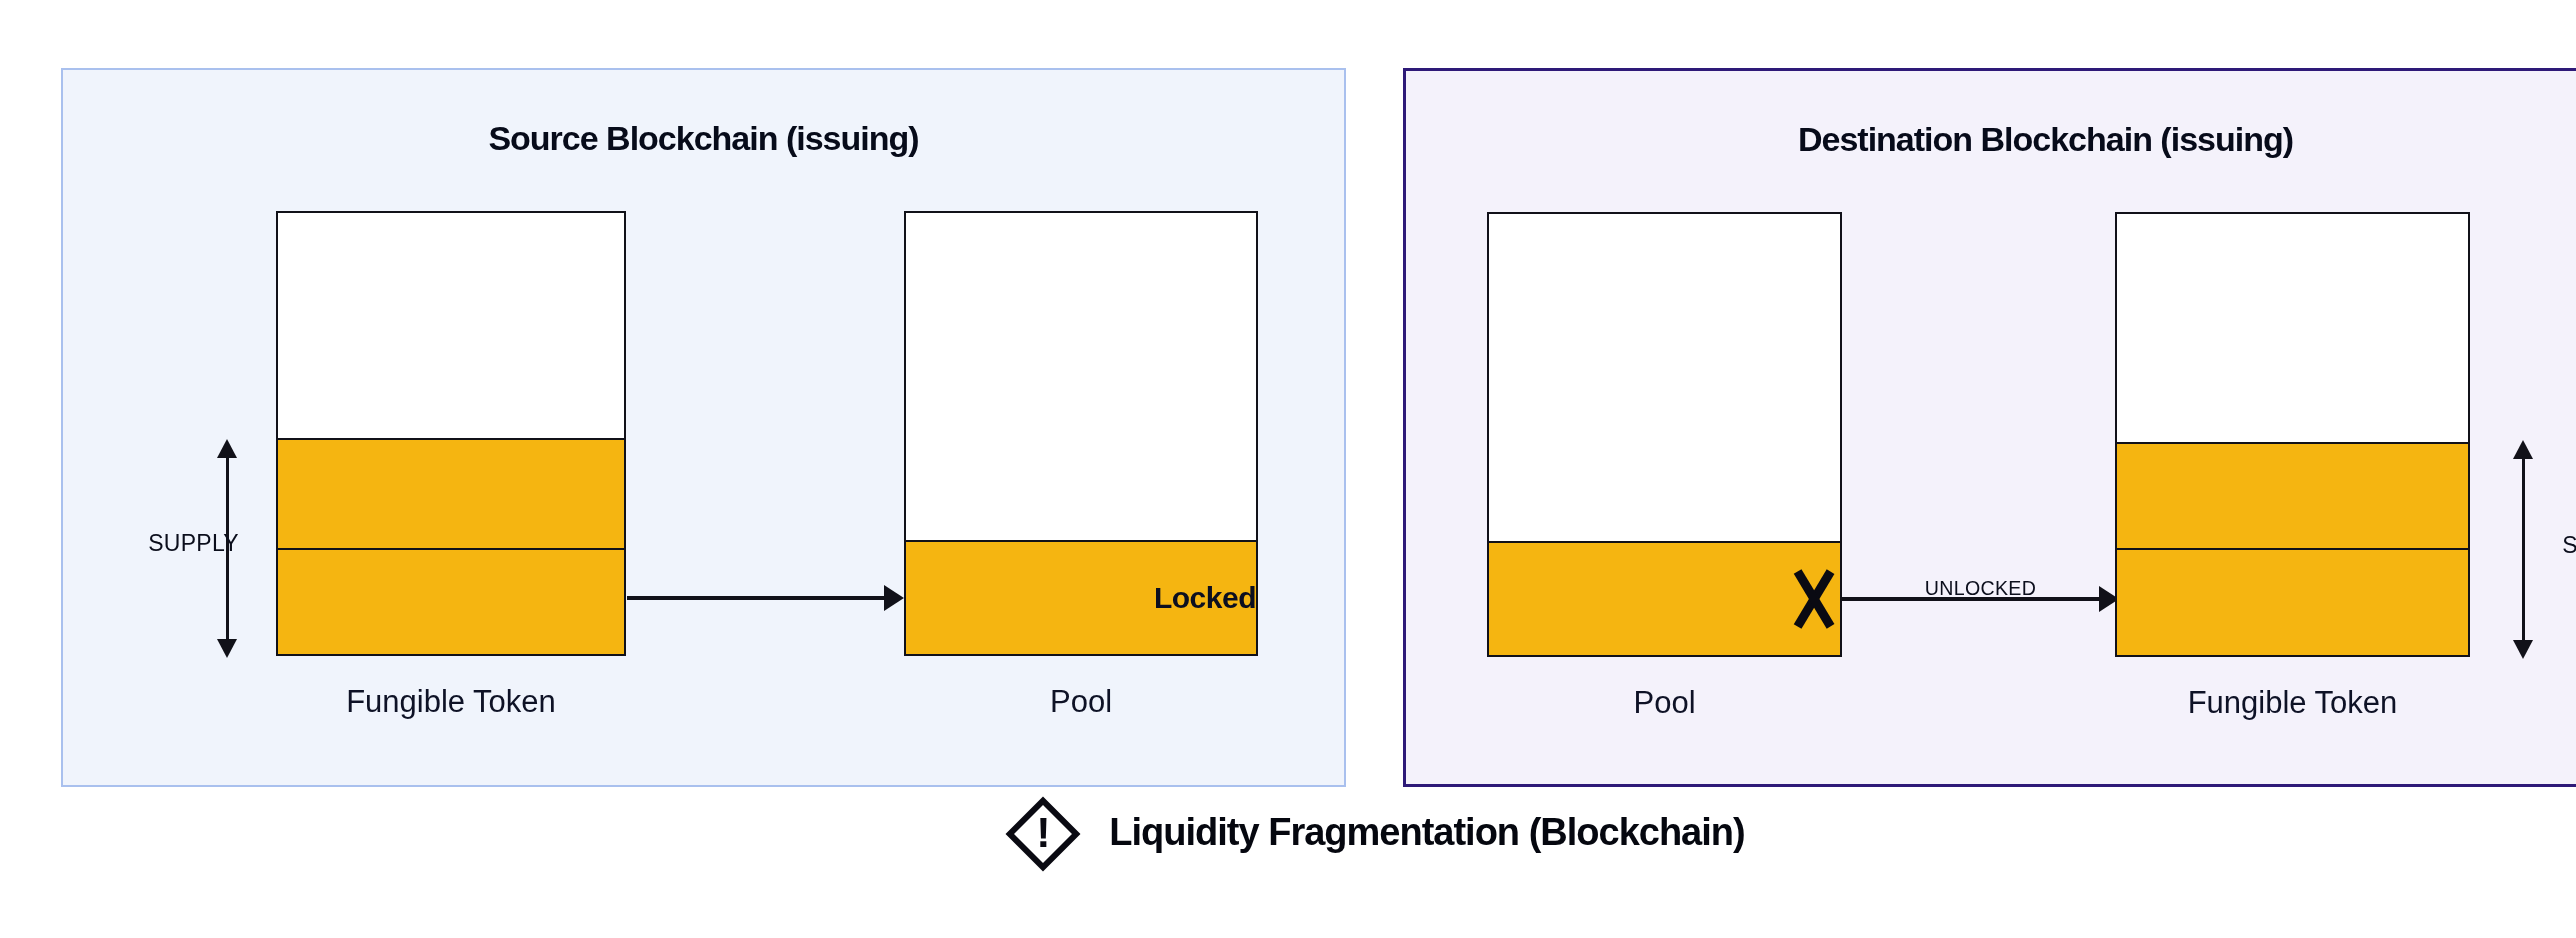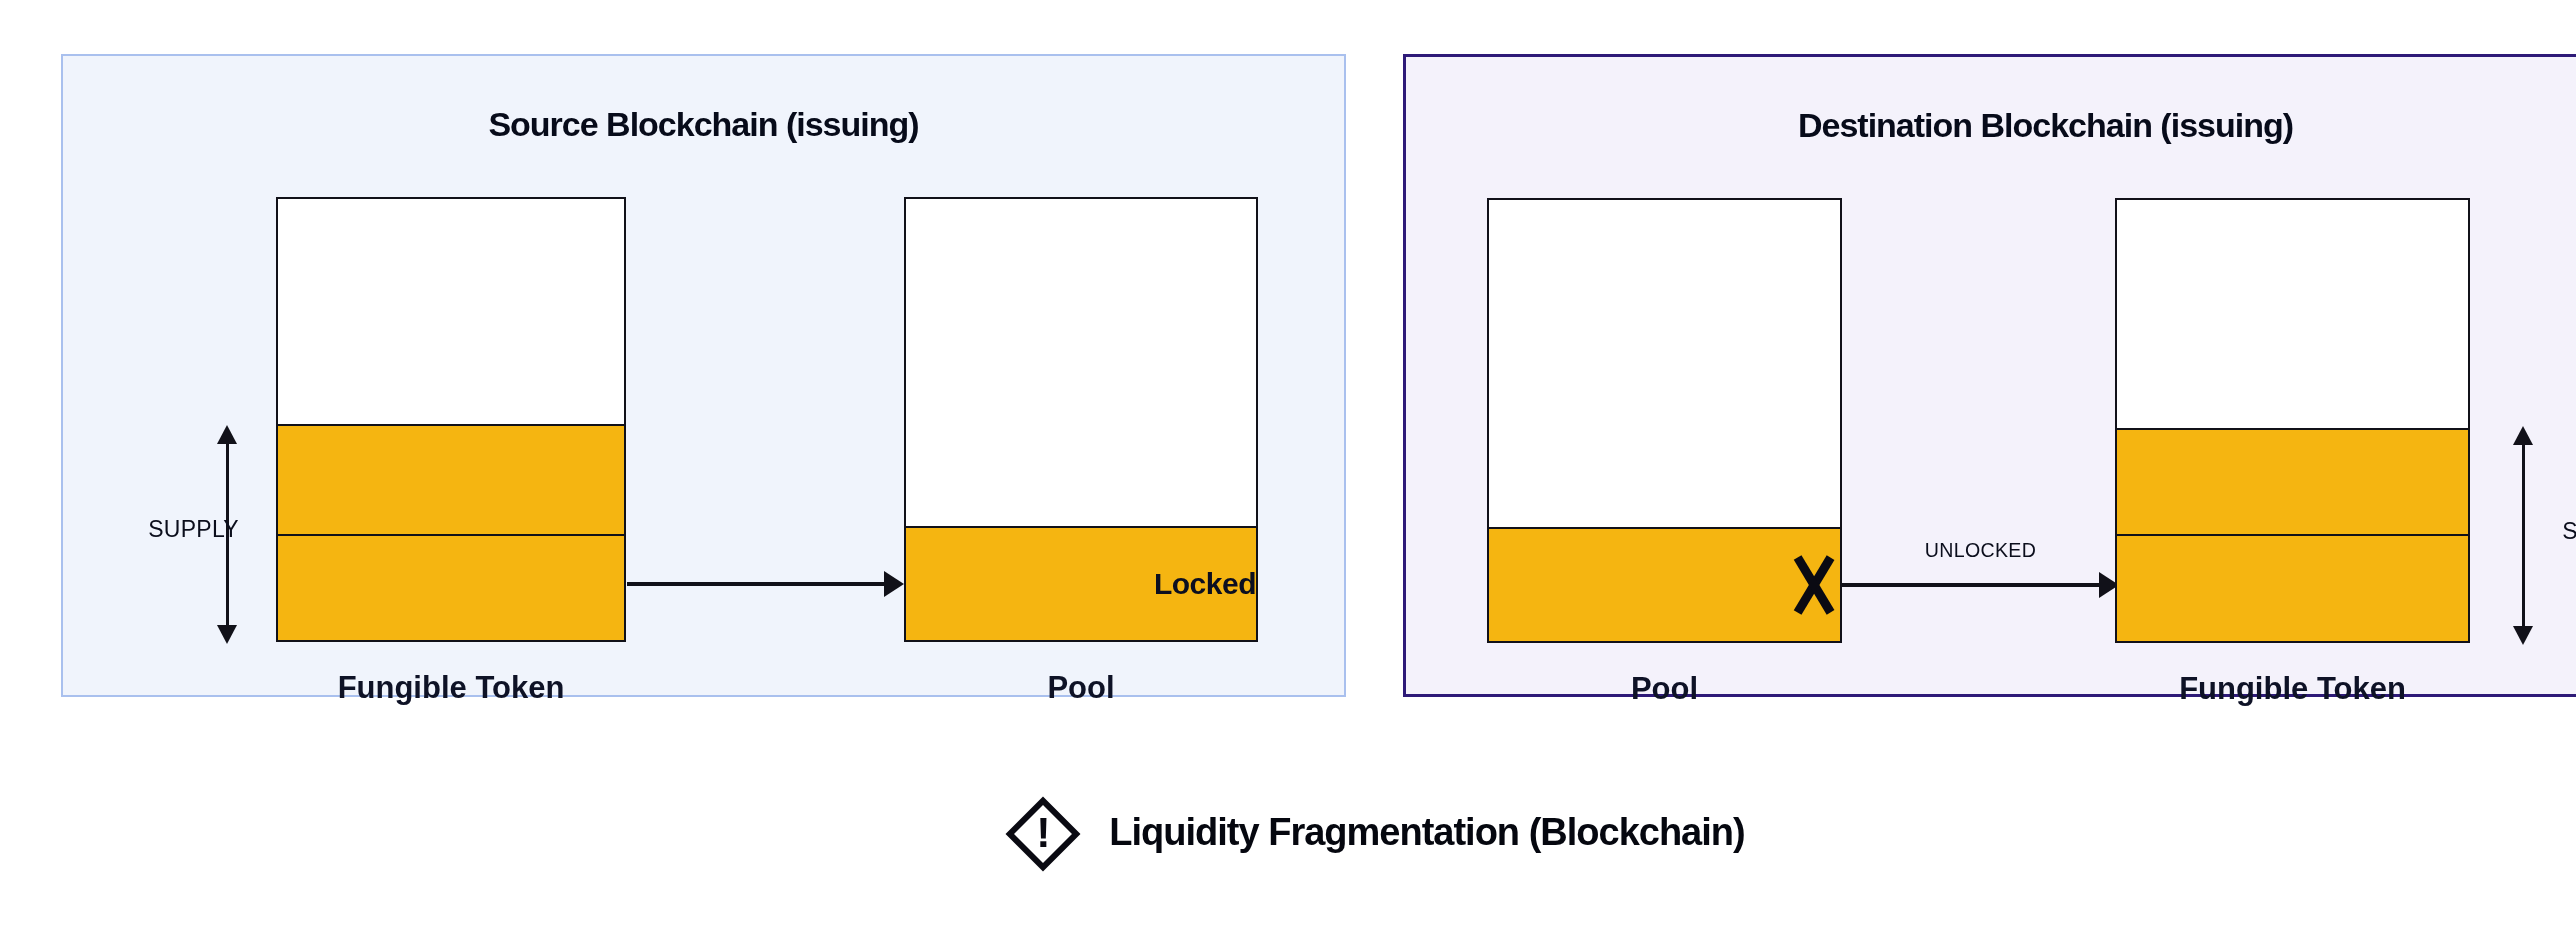--- a/index.html
+++ b/index.html
@@ -15,53 +15,53 @@
   *{margin:0;padding:0;box-sizing:border-box;}
   html,body{background:#ffffff;}
   body{
     width:2749px;height:938px;position:relative;overflow:hidden;
     font-family:"Liberation Sans","DejaVu Sans",sans-serif;
     color:var(--label-text);
   }
   .canvas{position:absolute;inset:0;}
 
   
-  .panel{position:absolute;top:54px;width:1285px;height:643px;}
+  .panel{position:absolute;top:68px;width:1285px;height:719px;}
   .panel.source{left:61px;background:var(--source-bg);border:2.6px solid var(--source-border);}
   .panel.destination{left:1403px;background:var(--destination-bg);border:3.1px solid var(--destination-border);}
   .panel-title{
     position:absolute;left:0;right:0;top:49px;text-align:center;
     font-size:34px;font-weight:700;letter-spacing:-1px;color:var(--title-text);
   }
 
   
   .box{position:absolute;background:#ffffff;border:2.6px solid var(--line-black);}
   .fill{
     position:absolute;left:0;right:0;bottom:0;background:var(--fill-yellow);
     border-top:2.1px solid var(--line-black);
     display:flex;align-items:center;justify-content:flex-end;padding-left:34px;
   }
   .fill .divider{position:absolute;left:0;right:0;height:2.1px;background:var(--line-black);}
 
   .box-label{
-    position:absolute;text-align:center;font-size:31px;font-weight:700;color:var(--label-text);
+    position:absolute;text-align:center;font-size:31px;font-weight:400;color:var(--label-text);
   }
   .locked-label{font-size:30px;font-weight:600;color:#0C0F20;letter-spacing:-0.5px;}
 
   
   .h-arrow{position:absolute;height:27px;}
   .h-arrow .shaft{position:absolute;left:0;right:18.5px;top:11.3px;height:4.1px;background:var(--line-black);}
   .h-arrow .head-right{
     position:absolute;right:0;top:0;width:0;height:0;
     border-top:13.4px solid transparent;border-bottom:13.4px solid transparent;
     border-left:20.6px solid var(--line-black);
   }
   .arrow-caption{
     position:absolute;text-align:center;font-size:19.6px;font-weight:400;
-    letter-spacing:0.3px;color:#0B0E1C;
+    letter-spacing:0.3px;color:#0B0E1C;margin-top:24px;
   }
 
   
   .v-arrow{position:absolute;width:23px;}
   .v-arrow .vline{position:absolute;left:9.8px;width:3.1px;top:15.5px;bottom:15.5px;background:var(--line-black);}
   .v-arrow .vhead-up{
     position:absolute;top:0;left:0.5px;width:0;height:0;
     border-left:10.8px solid transparent;border-right:10.8px solid transparent;
     border-bottom:19.6px solid var(--line-black);
   }

